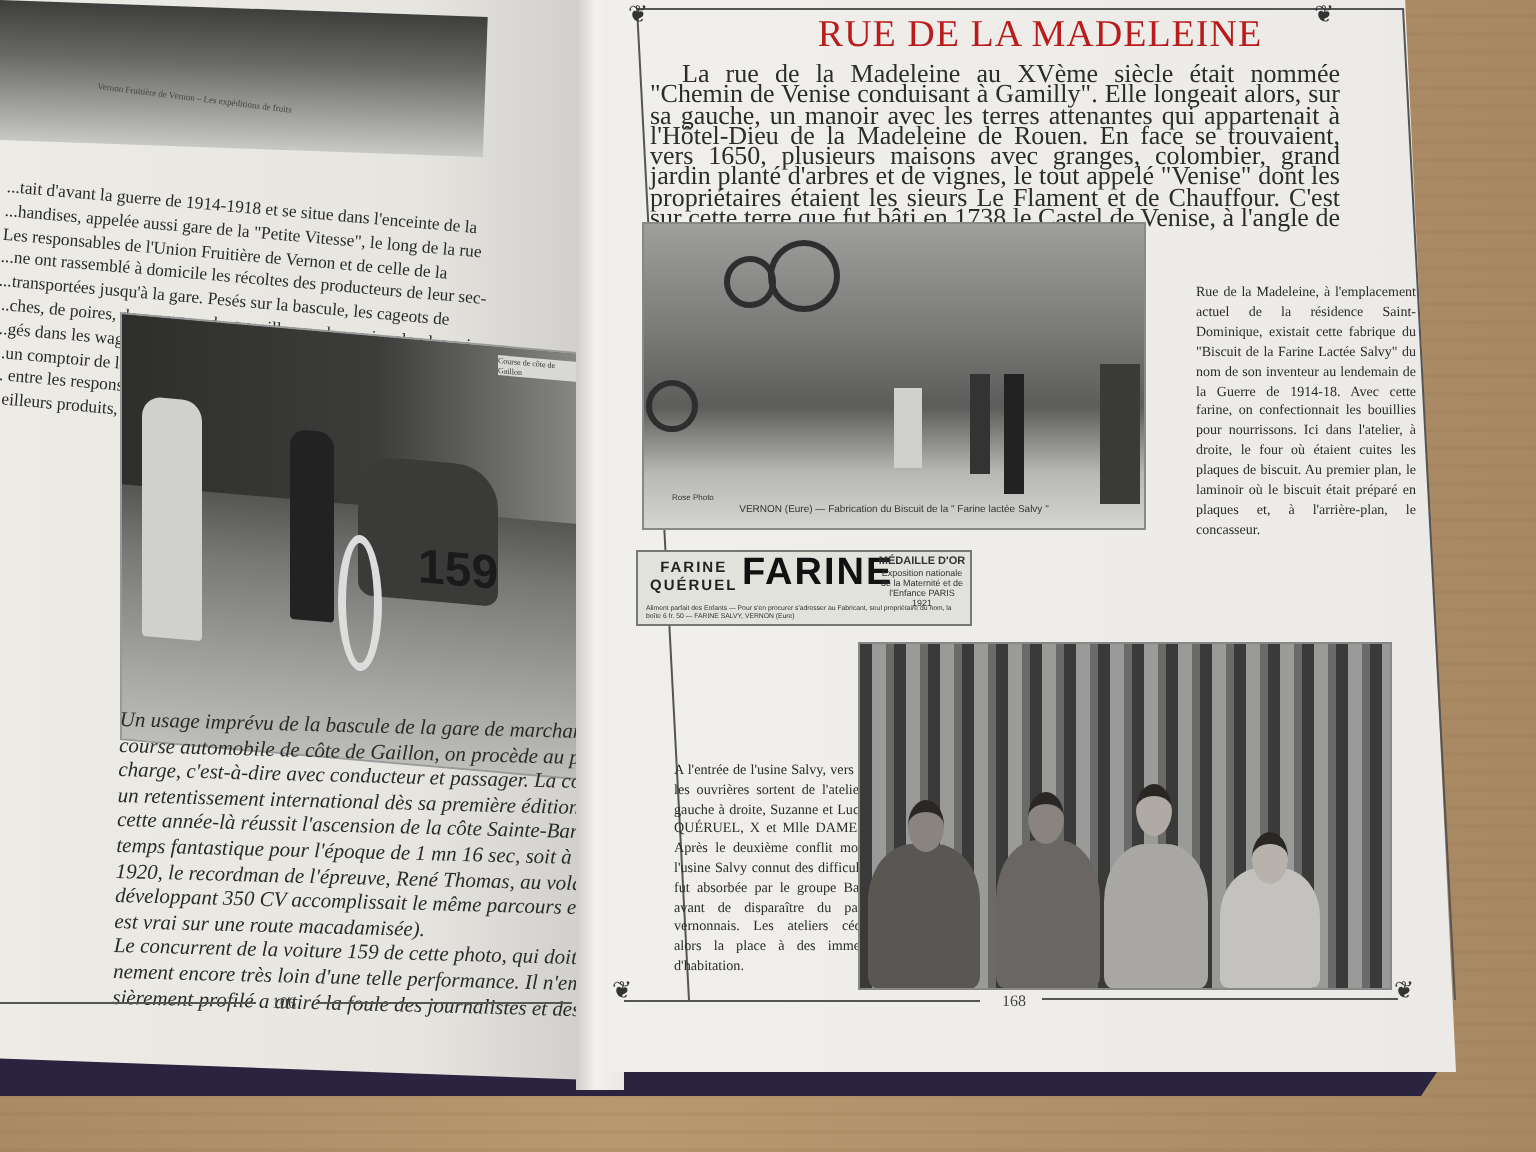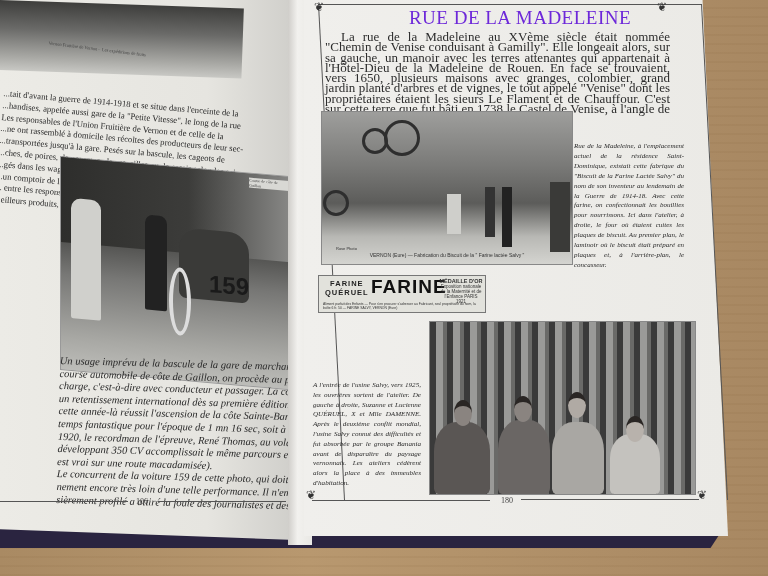--- a/index.html
+++ b/index.html
@@ -31,21 +31,21 @@
     clip-path: polygon(0 0, 94% 0, 100% 100%, 0 100%);
   }
   .frame {
     position:absolute; left:318px; top:4px; width:382px; height:495px;
     border-left:1px solid #555; border-right:1px solid #555; border-top:1px solid #555;
     transform: skewX(3deg); transform-origin: top left;
   }
   .orn { position:absolute; font-size:12px; color:#333; }
   .right-title {
     position:absolute; left:385px; top:7px; width:270px; text-align:center;
-    font-size:19px; letter-spacing:0.5px; color:#6d28d9;
+    font-size:19px; letter-spacing:0.5px; color:#b91c1c;
   }
   .intro {
     position:absolute; left:325px; top:32px; width:345px;
     font-size:13px; line-height:10.3px; color:#2c2c2c; text-align:justify; text-indent:16px;
   }
   .photo {
     position:absolute; border:1px solid #888;
     background-color:#777;
   }
   .photo-factory {
@@ -54,21 +54,21 @@
   }
   .factory-wheel {
     position:absolute; border:3px solid #2e2e2e; border-radius:50%;
   }
   .factory-caption {
     position:absolute; left:0; bottom:6px; width:100%; text-align:center;
     font-size:5px; color:#333; font-family:"Liberation Sans", sans-serif;
   }
   .factory-credit { position:absolute; left:14px; bottom:13px; font-size:4px; color:#333; font-family:"Liberation Sans", sans-serif; }
   .side-text {
-    position:absolute; font-style:italic; font-size:7px; line-height:9.9px; color:#2a2a2a; text-align:justify;
+    position:absolute; font-size:7px; line-height:9.9px; color:#2a2a2a; text-align:justify;margin-left:24px;
   }
   .ad {
     position:absolute; left:318px; top:275px; width:166px; height:36px;
     background:#e2e2dc; border:1px solid #777; font-family:"Liberation Sans", sans-serif;
   }
   .ad-left { position:absolute; left:6px; top:4px; font-size:7.5px; font-weight:bold; line-height:8.5px; text-align:center; color:#222; letter-spacing:1px;}
   .ad-brand { position:absolute; left:52px; top:0px; font-size:19px; font-weight:bold; color:#111; letter-spacing:1px; }
   .ad-medal { position:absolute; left:120px; top:3px; width:44px; font-size:4.5px; line-height:5px; text-align:center; color:#333; }
   .ad-bottom { position:absolute; left:4px; top:26px; width:158px; font-size:3.4px; line-height:4px; color:#333; }
   .photo-women {
@@ -200,14 +200,14 @@
   <div class="woman-head" style="left:24px;top:78px;"></div>
   <div class="woman" style="left:68px;top:98px;width:52px;height:74px;background:#6a6664;"></div>
   <div class="woman-head" style="left:84px;top:74px;"></div>
   <div class="woman" style="left:122px;top:100px;width:52px;height:72px;background:#a9a7a3;"></div>
   <div class="woman-head" style="left:138px;top:70px;background:#b0aaa4;"></div>
   <div class="woman" style="left:180px;top:112px;width:50px;height:60px;background:#c4c2be;"></div>
   <div class="woman-head" style="left:196px;top:94px;background:#b8b2ac;"></div>
 </div>
 
 <div class="rule" style="left:312px;top:500px;width:178px;"></div>
-<span class="page-num" style="left:501px;top:496px;">180</span>
+<span class="page-num" style="left:501px;top:496px;">168</span>
 <div class="rule" style="left:521px;top:499px;width:178px;"></div>
 
 </body></html>

